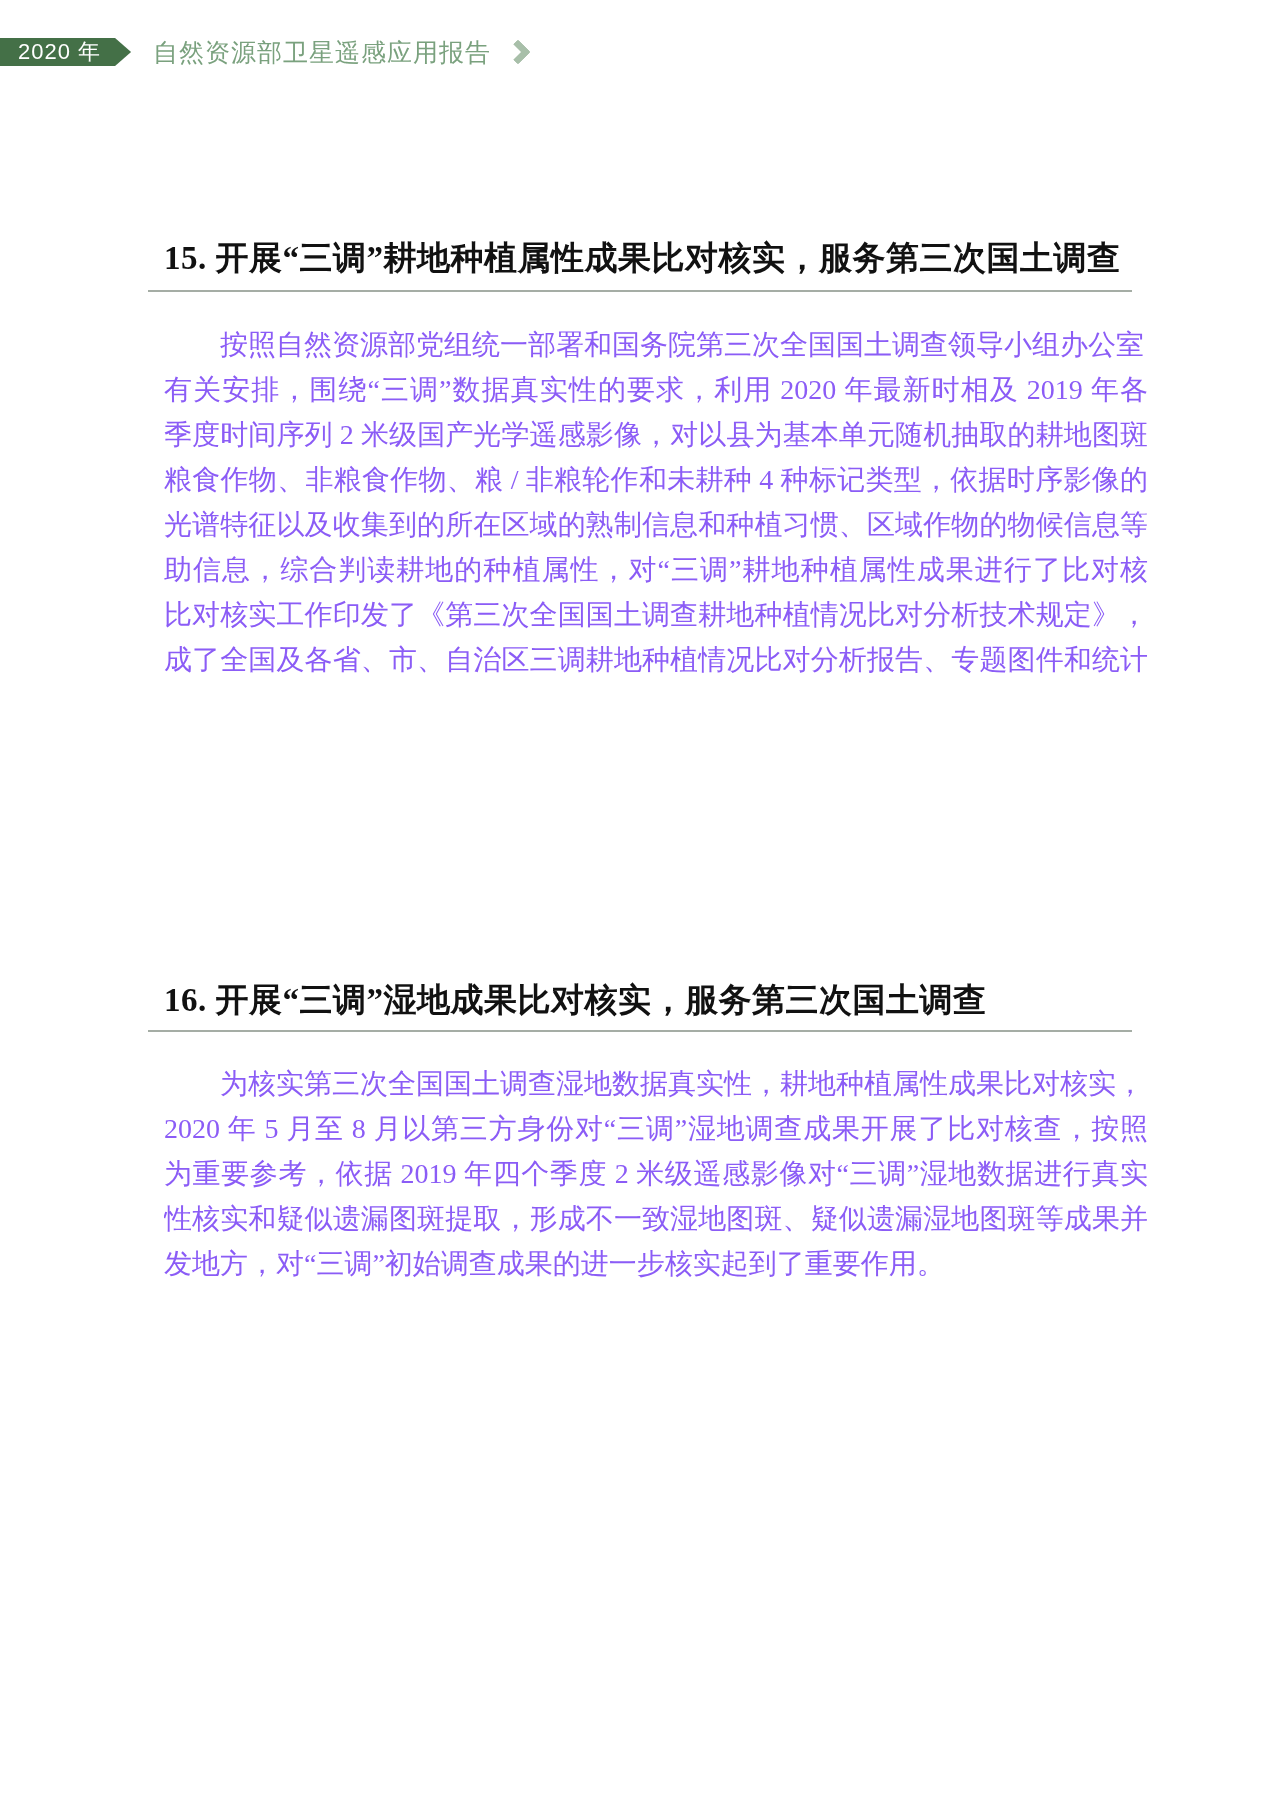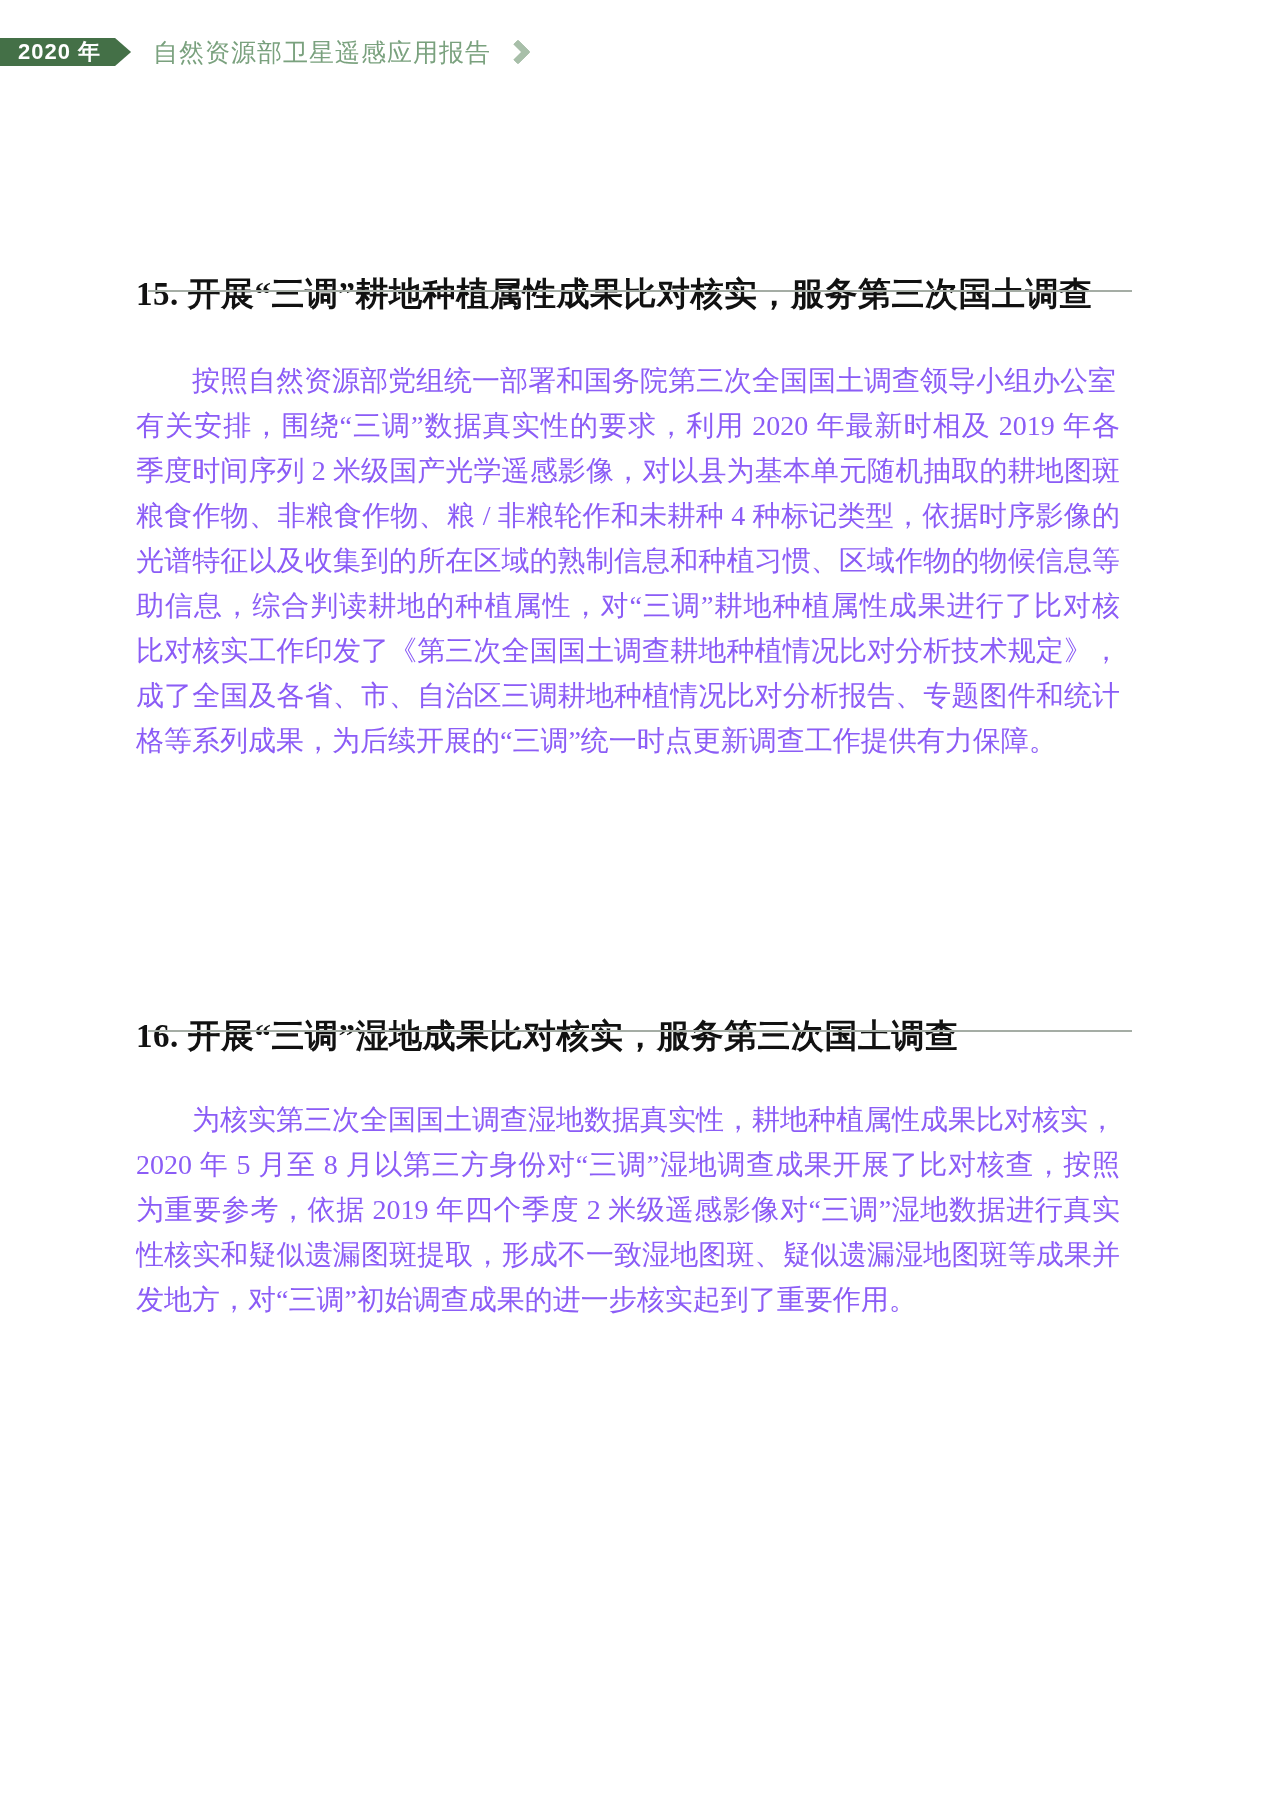--- a/index.html
+++ b/index.html
@@ -24,21 +24,21 @@
     align-items: center;
   }
   .year-badge {
     position: relative;
     height: 28px;
     line-height: 28px;
     background: #447047;
     color: #ffffff;
     font-family: "Liberation Sans", sans-serif;
     font-size: 22px;
-    font-weight: 700;
+    font-weight: 400;
     padding: 0 30px 0 18px;
     clip-path: polygon(0 0, calc(100% - 16px) 0, 100% 50%, calc(100% - 16px) 100%, 0 100%);
     letter-spacing: 1px;
     text-align: center;
   }
   .header-title {
     margin-left: 22px;
     font-family: "Liberation Sans", sans-serif;
     font-size: 25px;
     color: #7aa17e;
@@ -50,21 +50,21 @@
     width: 18px;
     height: 18px;
     margin-left: 18px;
     border-top: 7px solid #a8bfa9;
     border-right: 7px solid #a8bfa9;
     transform: rotate(45deg);
     border-radius: 2px;
   }
 
   
-  .content { position: absolute; left: 136px; width: 984px; margin-top: 36px; }
+  .content { position: absolute; left: 164px; width: 984px; }
   .section-heading {
     font-family: "Liberation Serif", serif;
     font-weight: bold;
     font-size: 33px;
     line-height: 48px;
     color: #111111;
     white-space: nowrap;
     letter-spacing: 0.5px;
   }
   .heading-rule {
@@ -119,21 +119,20 @@
 
   <div class="content" style="top:322px">
     <div class="bodyline ind">按照自然资源部党组统一部署和国务院第三次全国国土调查领导小组办公室</div>
     <div class="bodyline">有关安排，围绕“三调”数据真实性的要求，利用 2020 年最新时相及 2019 年各</div>
     <div class="bodyline">季度时间序列 2 米级国产光学遥感影像，对以县为基本单元随机抽取的耕地图斑的</div>
     <div class="bodyline">粮食作物、非粮食作物、粮 / 非粮轮作和未耕种 4 种标记类型，依据时序影像的纹理、</div>
     <div class="bodyline">光谱特征以及收集到的所在区域的熟制信息和种植习惯、区域作物的物候信息等辅</div>
     <div class="bodyline">助信息，综合判读耕地的种植属性，对“三调”耕地种植属性成果进行了比对核实。</div>
     <div class="bodyline">比对核实工作印发了《第三次全国国土调查耕地种植情况比对分析技术规定》，形</div>
     <div class="bodyline">成了全国及各省、市、自治区三调耕地种植情况比对分析报告、专题图件和统计表</div>
-    <div class="bodyline last">格等系列成果，为后续开展的“三调”统一时点更新调查工作提供有力保障。</div>
   </div>
 
   <div class="content" style="top:976px">
     <h2 class="section-heading">16. 开展“三调”湿地成果比对核实，服务第三次国土调查</h2>
   </div>
   <div class="heading-rule" style="top:1030px"></div>
 
   <div class="content" style="top:1061px">
     <div class="bodyline ind">为核实第三次全国国土调查湿地数据真实性，耕地种植属性成果比对核实，在</div>
     <div class="bodyline">2020 年 5 月至 8 月以第三方身份对“三调”湿地调查成果开展了比对核查，按照</div>

